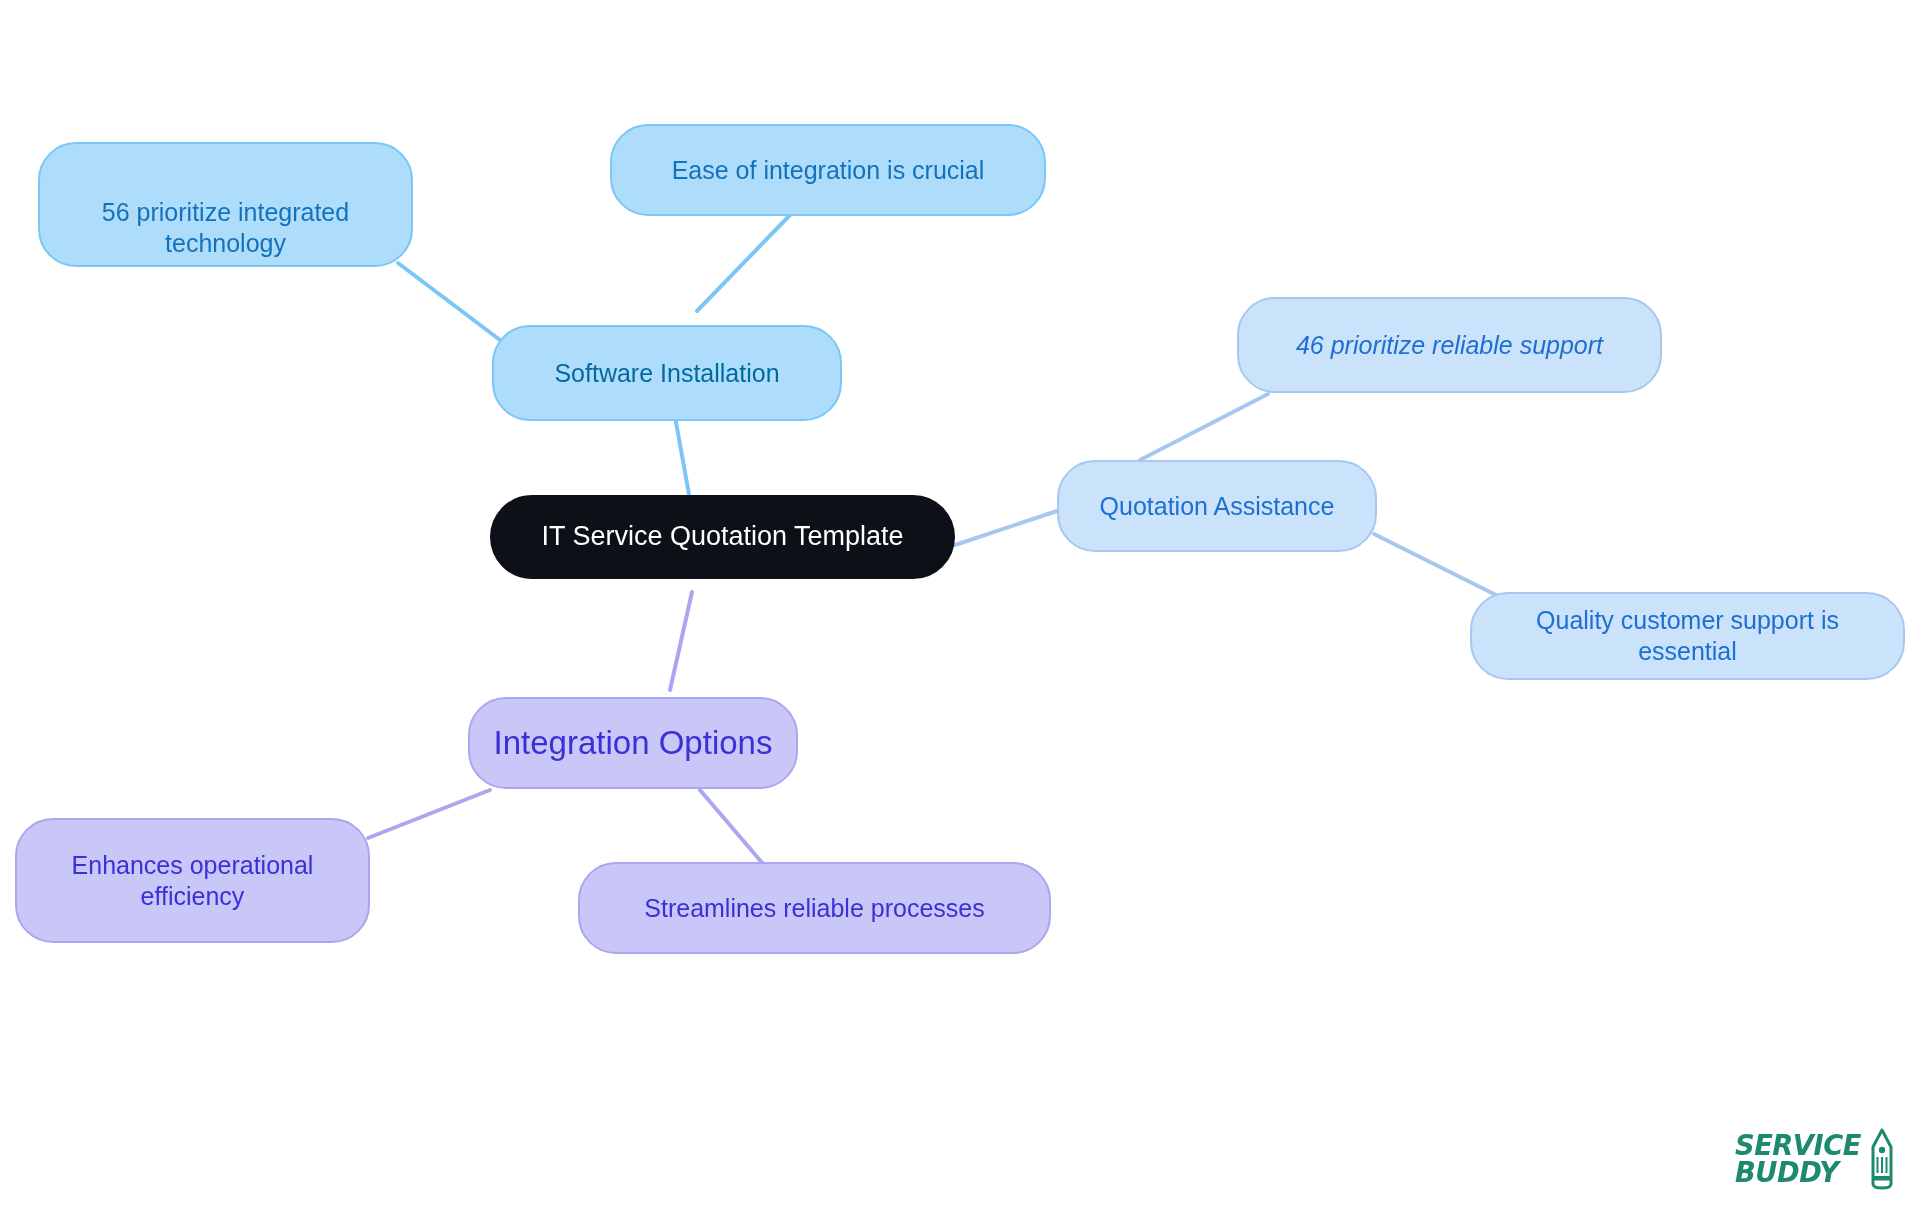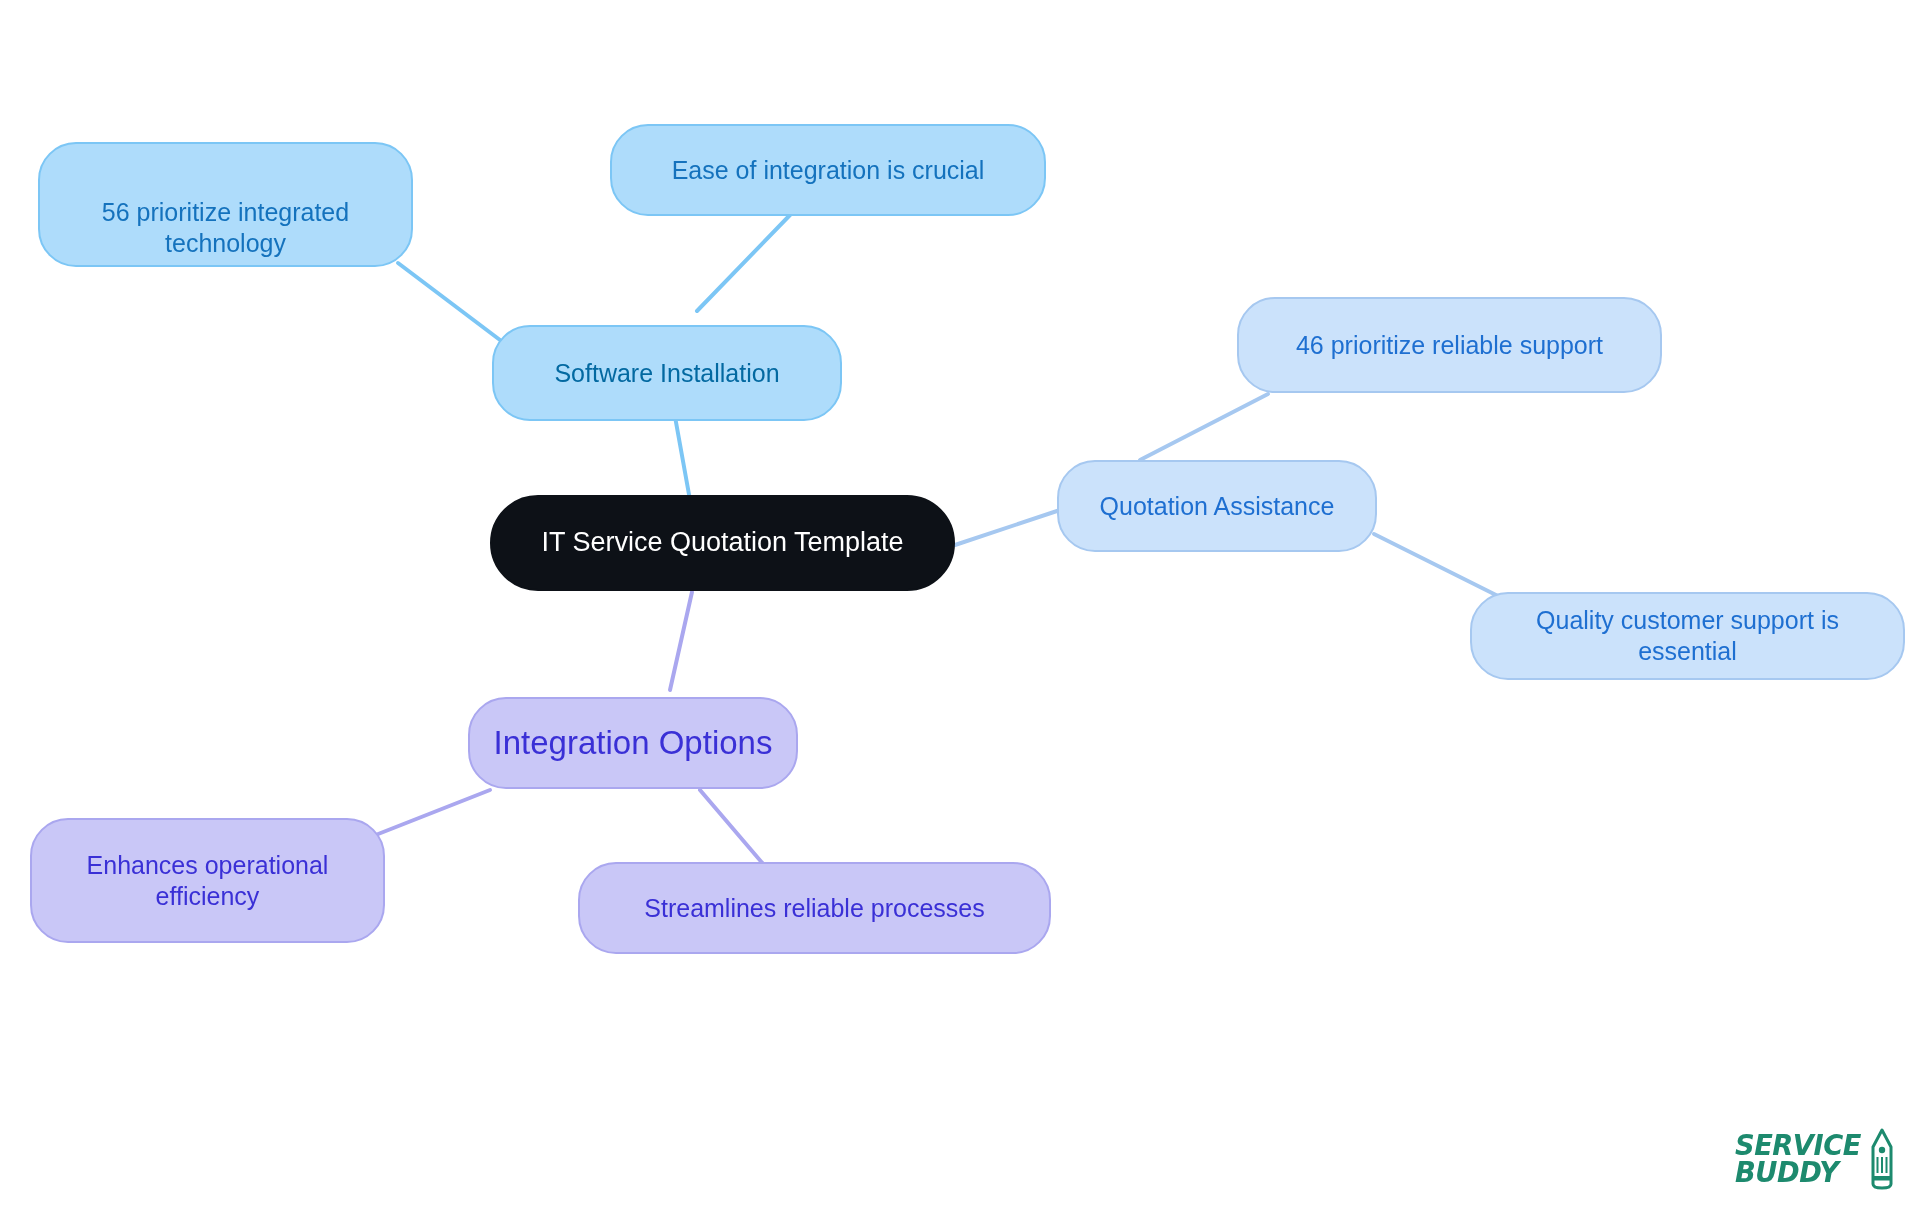--- a/index.html
+++ b/index.html
@@ -133,53 +133,53 @@
 
     <line x1="1374" y1="534" x2="1502" y2="598" stroke="#a6c8f0" stroke-width="4" stroke-linecap="round"></line>
 
     <line x1="692" y1="592" x2="670" y2="690" stroke="#aaa7ef" stroke-width="4" stroke-linecap="round"></line>
 
     <line x1="490" y1="790" x2="368" y2="838" stroke="#aaa7ef" stroke-width="4" stroke-linecap="round"></line>
 
     <line x1="700" y1="790" x2="770" y2="872" stroke="#aaa7ef" stroke-width="4" stroke-linecap="round"></line>
   </svg>
 
-  <div class="node root" style="left:490px; top:495px; width:465px; height:96px;">
+  <div class="node root" style="left:490px; top:495px; width:465px; height:84px;">
     <span class="node-label">IT Service Quotation Template</span>
   </div>
 
   <div class="node branch-blue" style="left:492px; top:305px; width:350px; height:96px;">
     <span class="node-label">Software Installation</span>
   </div>
 
   <div class="node leaf-blue" style="left:38px; top:142px; width:375px; height:125px;align-items:flex-end;">
     <span class="node-label">56 prioritize integrated technology</span>
   </div>
 
   <div class="node leaf-blue" style="left:610px; top:124px; width:436px; height:92px;">
     <span class="node-label">Ease of integration is crucial</span>
   </div>
 
   <div class="node branch-skyblue" style="left:1057px; top:460px; width:320px; height:92px;">
     <span class="node-label">Quotation Assistance</span>
   </div>
 
-  <div class="node leaf-skyblue" style="left:1237px; top:297px; width:425px; height:96px;">
+  <div class="node leaf-skyblue" style="left:1237px; top:297px; width:425px; height:96px;font-style:italic;">
     <span class="node-label">46 prioritize reliable support</span>
   </div>
 
   <div class="node leaf-skyblue" style="left:1470px; top:592px; width:435px; height:88px;">
     <span class="node-label">Quality customer support is essential</span>
   </div>
 
   <div class="node branch-purple" style="left:468px; top:697px; width:330px; height:92px;">
     <span class="node-label">Integration Options</span>
   </div>
 
-  <div class="node leaf-purple" style="left:30px; top:818px; width:355px; height:125px;">
+  <div class="node leaf-purple" style="left:15px; top:818px; width:355px; height:125px;">
     <span class="node-label">Enhances operational efficiency</span>
   </div>
 
   <div class="node leaf-purple" style="left:578px; top:862px; width:473px; height:92px;">
     <span class="node-label">Streamlines reliable processes</span>
   </div>
 
   <div id="logo">
     <div class="wordmark">
       <span>SERVICE</span>

